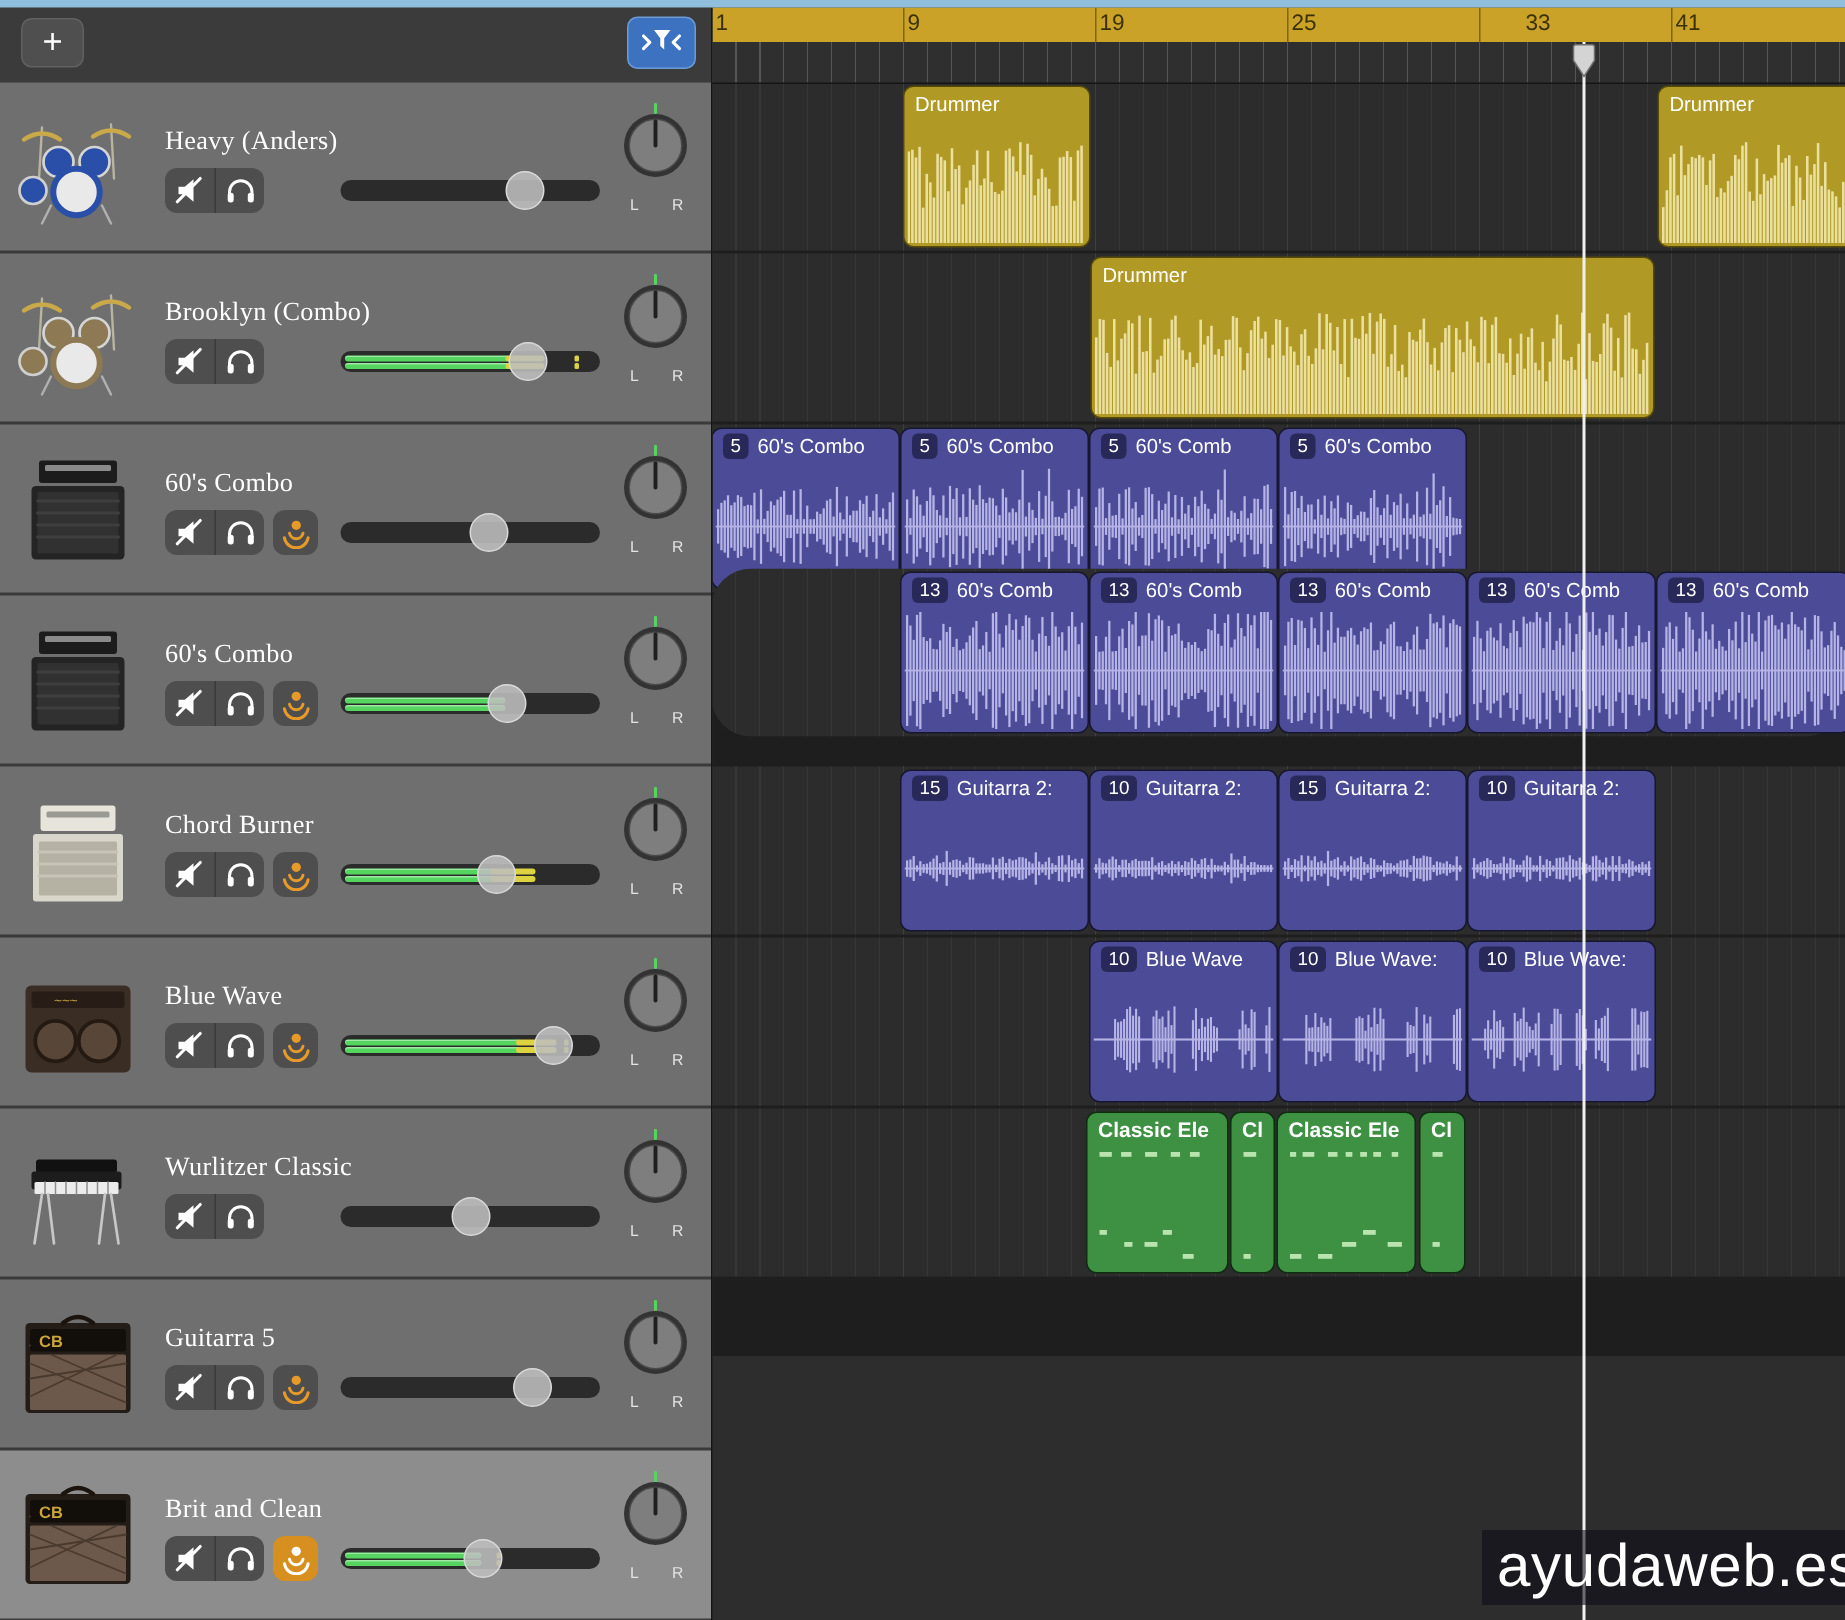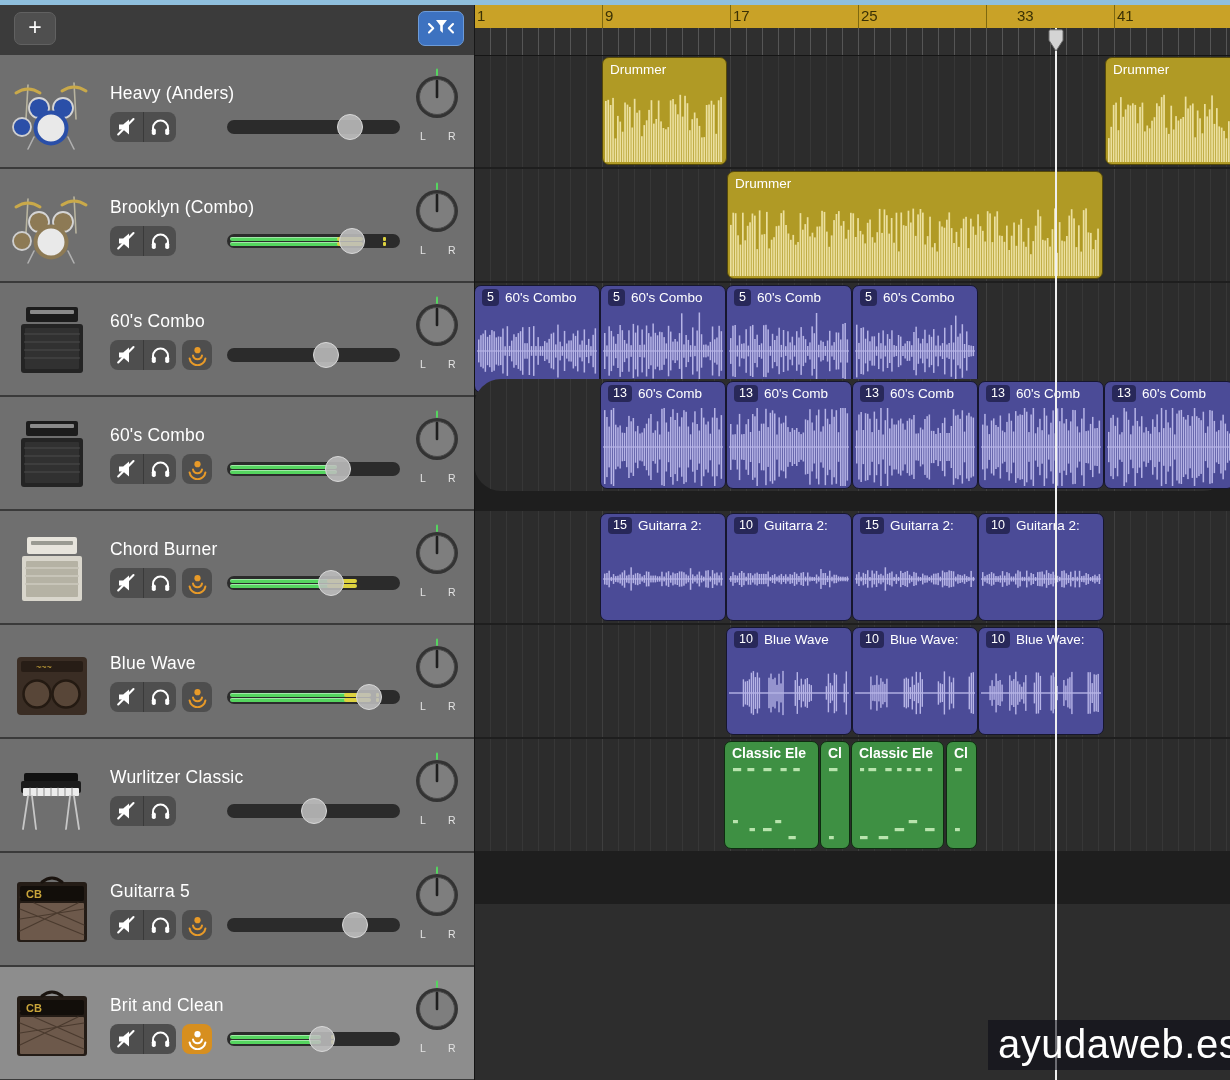--- a/index.html
+++ b/index.html
@@ -22,21 +22,21 @@
   #cycle-bar .num{position:absolute;top:2px;font-size:15px;color:#3a3105;font-weight:500;}
   #tickstrip{position:absolute;left:0;top:23px;width:756px;height:27px;background:#2f2f2f;
      border-bottom:1px solid #151515;
      background-image:repeating-linear-gradient(90deg,#565656 0 1px,transparent 1px 16px);}
   
   #headers{position:absolute;left:0;top:55px;width:474px;height:1025px;background:#3a3a3a;z-index:4;
            border-right:1px solid #141414;}
   .trow{position:absolute;left:0;width:474px;height:112px;background:#6f6f6f;}
   .trow.selected{background:#8d8d8d;}
   .ticon{position:absolute;left:8px;top:16px;width:88px;height:82px;}
-  .tname{position:absolute;left:110px;top:28px;font-size:17.5px;color:#ffffff;letter-spacing:.2px;}
+  .tname{position:absolute;left:110px;top:28px;font-size:17.5px;color:#ffffff;letter-spacing:.2px;font-family:Liberation Serif, serif;}
   .btnpair{position:absolute;left:110px;top:57px;width:66px;height:30px;background:#4e4e4e;
            border-radius:8px;display:flex;}
   .btnhalf{position:relative;width:33px;height:30px;}
   .btnhalf:first-child{border-right:1px solid #3a3a3a;}
   .btnhalf svg{position:absolute;left:5px;top:4px;}
   .monbtn{position:absolute;left:182px;top:57px;width:30px;height:30px;background:#4e4e4e;border-radius:8px;}
   .monbtn.active{background:#d78f1f;}
   .monbtn svg{position:absolute;left:4px;top:4px;}
   .slider{position:absolute;left:227px;top:65px;width:173px;height:14px;background:#2b2b2b;border-radius:7px;}
   .mbar{position:absolute;left:3px;height:4px;border-radius:2px;}
@@ -88,21 +88,21 @@
       </svg>
     </div>
   </div>
 
   <div id="ruler">
     <div id="cycle-bar" style="background: rgb(201, 162, 39);">
         <div class="num" style="left: 3px;">1</div>
         <div class="maj" style="left: 128px;"></div>
         <div class="num" style="left: 131px;">9</div>
         <div class="maj" style="left: 256px;"></div>
-        <div class="num" style="left: 259px;">17</div>
+        <div class="num" style="left: 259px;">19</div>
         <div class="maj" style="left: 384px;"></div>
         <div class="num" style="left: 387px; text-align: center;">25</div>
         <div class="maj" style="left: 512px;"></div>
         <div class="num" style="left: 543px;">33</div>
         <div class="maj" style="left: 640px;"></div>
         <div class="num" style="left: 643px;">41</div>
       </div>
     <div id="tickstrip"></div>
   </div>
 

